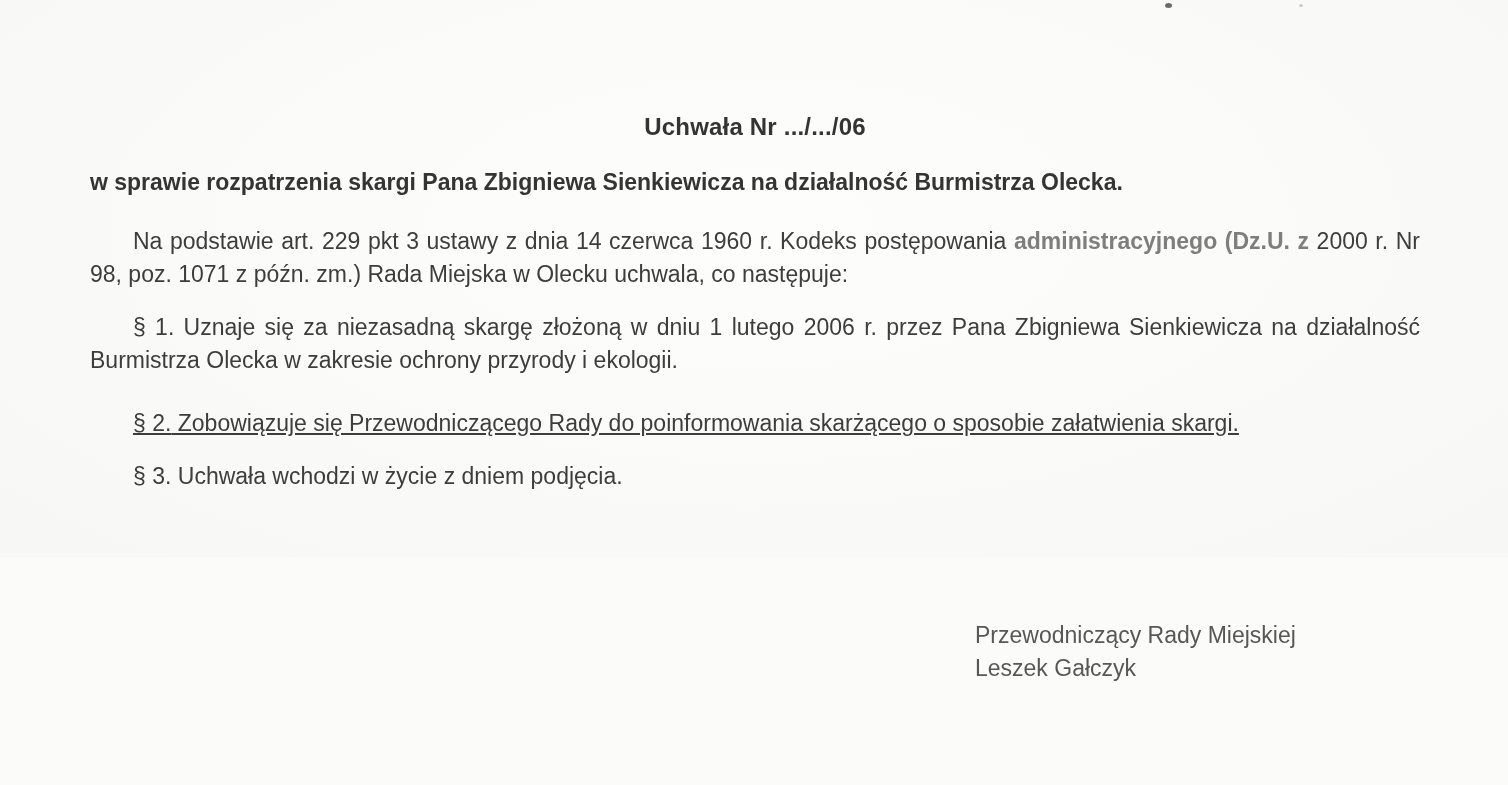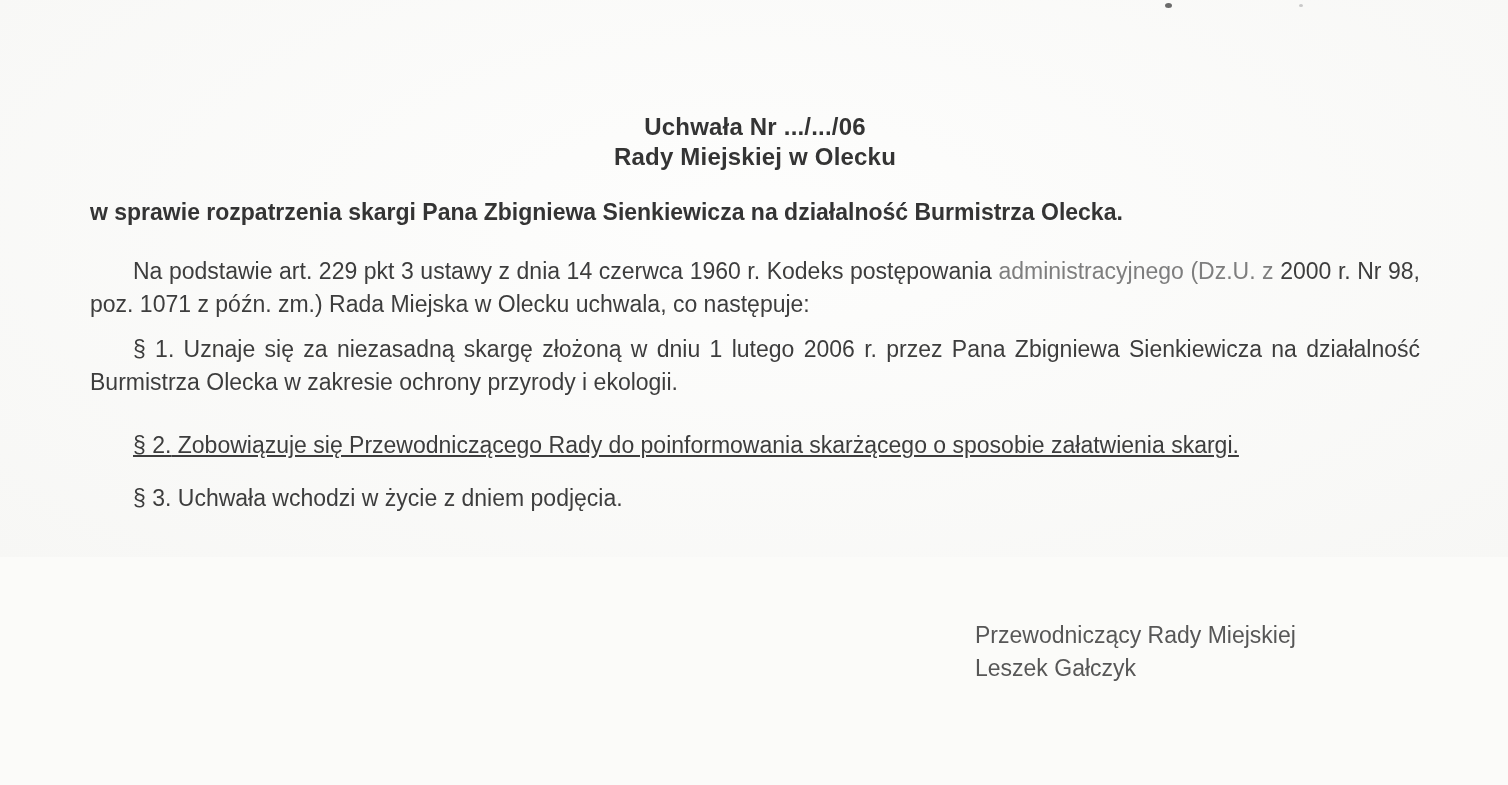--- a/index.html
+++ b/index.html
@@ -48,24 +48,24 @@
   }
   .para {
     font-size: 23px;
     line-height: 33px;
     text-align: justify;
     text-align-last: left;
     text-indent: 43px;
     color: #3d3d3d;
   }
   .preamble   { margin-top: 28px; }
-  .section-1  { margin-top: 12px; }
+  .section-1  { margin-top: 20px; }
   .section-2  { margin-top: 30px; text-decoration: underline; }
   .section-3  { margin-top: 20px; }
-  .faded { color: #7e7e7e; }
+  .faded { color: #7e7e7e; font-weight: bold; }
   .signature {
     position: absolute;
     left: 975px;
     top: 619px;
     font-size: 23px;
     line-height: 33px;
     color: #575757;
   }
   .speck {
     position: absolute;
@@ -80,21 +80,20 @@
 
 <div class="scan-page">
 
   <span class="speck speck-1"></span>
   <span class="speck speck-2"></span>
 
   <div class="content">
 
     <div class="doc-header">
       <div>Uchwała Nr .../.../06</div>
-      <div>Rady Miejskiej w Olecku</div>
     </div>
 
     <div class="doc-subject">w sprawie rozpatrzenia skargi Pana Zbigniewa Sienkiewicza na działalność Burmistrza Olecka.</div>
 
     <p class="para preamble"><span>Na podstawie art. 229 pkt 3 ustawy z dnia 14 czerwca 1960 r. Kodeks postępowania </span><span class="faded">administracyjnego (Dz.U. z </span><span>2000 r. Nr 98, poz. 1071 z późn. zm.) Rada Miejska w Olecku uchwala, co następuje:</span></p>
 
     <p class="para section-1"><span>§ 1.</span><span> Uznaje się za niezasadną skargę złożoną w dniu 1 lutego 2006 r. przez Pana Zbigniewa Sienkiewicza na działalność Burmistrza Olecka w zakresie ochrony przyrody i ekologii.</span></p>
 
     <p class="para section-2"><span>§ 2.</span><span> Zobowiązuje się Przewodniczącego Rady do poinformowania skarżącego o sposobie załatwienia skargi.</span></p>
 

